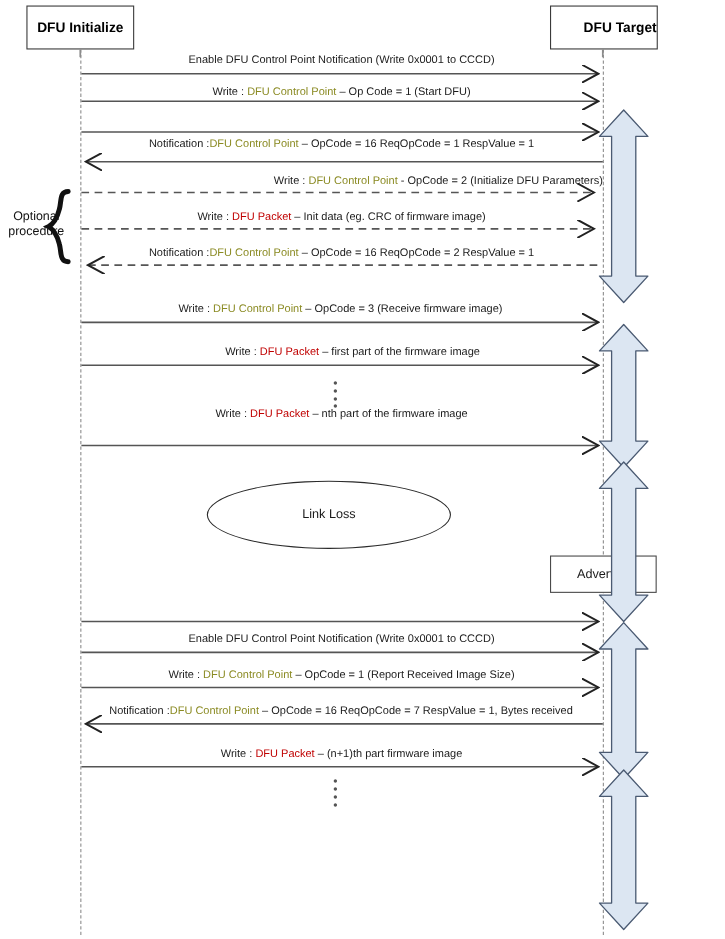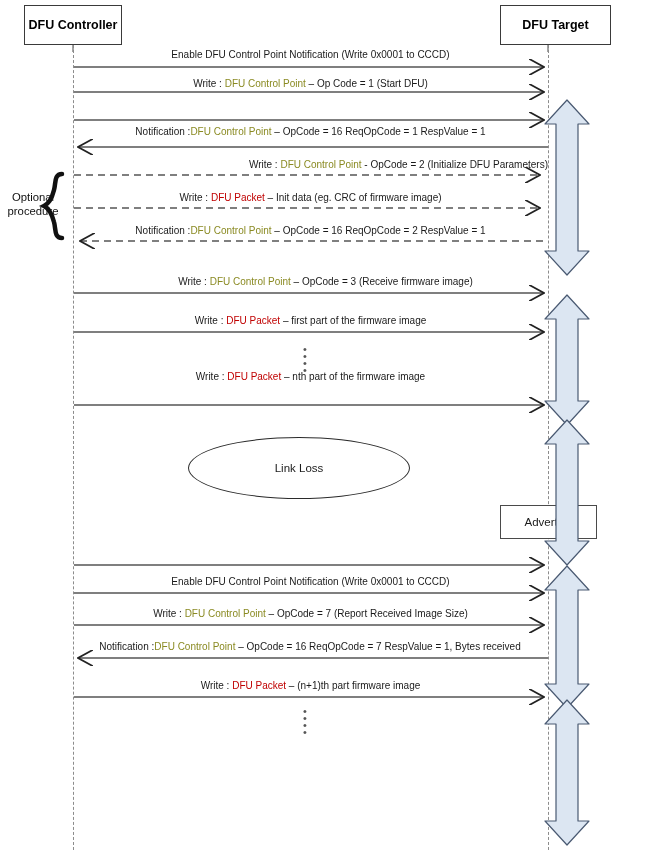--- a/index.html
+++ b/index.html
@@ -99,24 +99,24 @@
     height: 854px;
     pointer-events: none;
   }
 </style>
 </head>
 <body>
 
 <div id="diagram">
 
   <div class="actor-box" style="left:24px; top:5px; width:98px; height:40px;">
-    <span>DFU Controller</span>
-  </div>
-
-  <div class="actor-box" style="left:500px; top:5px; width:111px; height:40px;">
+    <span>DFU Initialize</span>
+  </div>
+
+  <div class="actor-box" style="left:500px; top:5px; width:98px; height:40px;justify-content:flex-end;">
     <span>DFU Target</span>
   </div>
 
   <div class="lifeline" style="left:73px; top:45px; height:805px;"></div>
   <div class="lifeline" style="left:548px; top:45px; height:805px;"></div>
 
   <div class="note-box" style="left:500px; top:505px; width:97px; height:34px;">
     <span>Advertise</span>
   </div>
 
@@ -129,25 +129,25 @@
     <div>Optional</div>
     <div>procedure</div>
   </div>
 
   <div class="msg-label" style="left:73px; top:48px; width:475px;"><span>Enable DFU Control Point Notification (Write 0x0001 to CCCD)</span></div>
   <div class="msg-label" style="left:73px; top:77px; width:475px;"><span>Write : </span><span class="cp">DFU Control Point</span><span> – Op Code = 1 (Start DFU)</span></div>
   <div class="msg-label" style="left:73px; top:125px; width:475px;"><span>Notification :</span><span class="cp">DFU Control Point</span><span> – OpCode = 16 ReqOpCode = 1 RespValue = 1</span></div>
   <div class="msg-label" style="left:73px; top:158px; width:475px;text-align:right;"><span>Write : </span><span class="cp">DFU Control Point</span><span> - OpCode = 2 (Initialize DFU Parameters)</span></div>
   <div class="msg-label" style="left:73px; top:191px; width:475px;"><span>Write : </span><span class="pk">DFU Packet</span><span> – Init data (eg. CRC of firmware image)</span></div>
   <div class="msg-label" style="left:73px; top:224px; width:475px;"><span>Notification :</span><span class="cp">DFU Control Point</span><span> – OpCode = 16 ReqOpCode = 2 RespValue = 1</span></div>
-  <div class="msg-label" style="left:88px; top:275px; width:475px;"><span>Write : </span><span class="cp">DFU Control Point</span><span> – OpCode = 3 (Receive firmware image)</span></div>
-  <div class="msg-label" style="left:73px; top:314px; width:475px;"><span>Write : </span><span class="pk">DFU Packet</span><span> – first part of the firmware image</span></div>
+  <div class="msg-label" style="left:72px; top:275px; width:475px;"><span>Write : </span><span class="cp">DFU Control Point</span><span> – OpCode = 3 (Receive firmware image)</span></div>
+  <div class="msg-label" style="left:83px; top:314px; width:475px;"><span>Write : </span><span class="pk">DFU Packet</span><span> – first part of the firmware image</span></div>
   <div class="msg-label" style="left:73px; top:370px; width:475px;"><span>Write : </span><span class="pk">DFU Packet</span><span> – nth part of the firmware image</span></div>
   <div class="msg-label" style="left:73px; top:575px; width:475px;"><span>Enable DFU Control Point Notification (Write 0x0001 to CCCD)</span></div>
-  <div class="msg-label" style="left:73px; top:607px; width:475px;"><span>Write : </span><span class="cp">DFU Control Point</span><span> – OpCode = 7 (Report Received Image Size)</span></div>
+  <div class="msg-label" style="left:73px; top:607px; width:475px;"><span>Write : </span><span class="cp">DFU Control Point</span><span> – OpCode = 1 (Report Received Image Size)</span></div>
   <div class="msg-label" style="left:64px; top:640px; width:492px;"><span>Notification :</span><span class="cp">DFU Control Point</span><span> – OpCode = 16 ReqOpCode = 7 RespValue = 1, Bytes received</span></div>
   <div class="msg-label" style="left:73px; top:679px; width:475px;"><span>Write : </span><span class="pk">DFU Packet</span><span> – (n+1)th part firmware image</span></div>
 
   <div class="ellipsis-dots" style="left:300px; top:346px;">•<br>•<br>•<br>•</div>
   <div class="ellipsis-dots" style="left:300px; top:708px;">•<br>•<br>•<br>•</div>
 
   <div class="phase-label" style="left:567px; top:200px; transform: translate(-50%,-50%) rotate(-90deg);">Start and Initialization</div>
   <div class="phase-label" style="left:567px; top:360px; transform: translate(-50%,-50%) rotate(-90deg);">Firmware update</div>
   <div class="phase-label" style="left:567px; top:503px; transform: translate(-50%,-50%) rotate(-90deg);">Link Loss</div>
   <div class="phase-label" style="left:567px; top:637px; transform: translate(-50%,-50%) rotate(-90deg);">Recovery</div>

